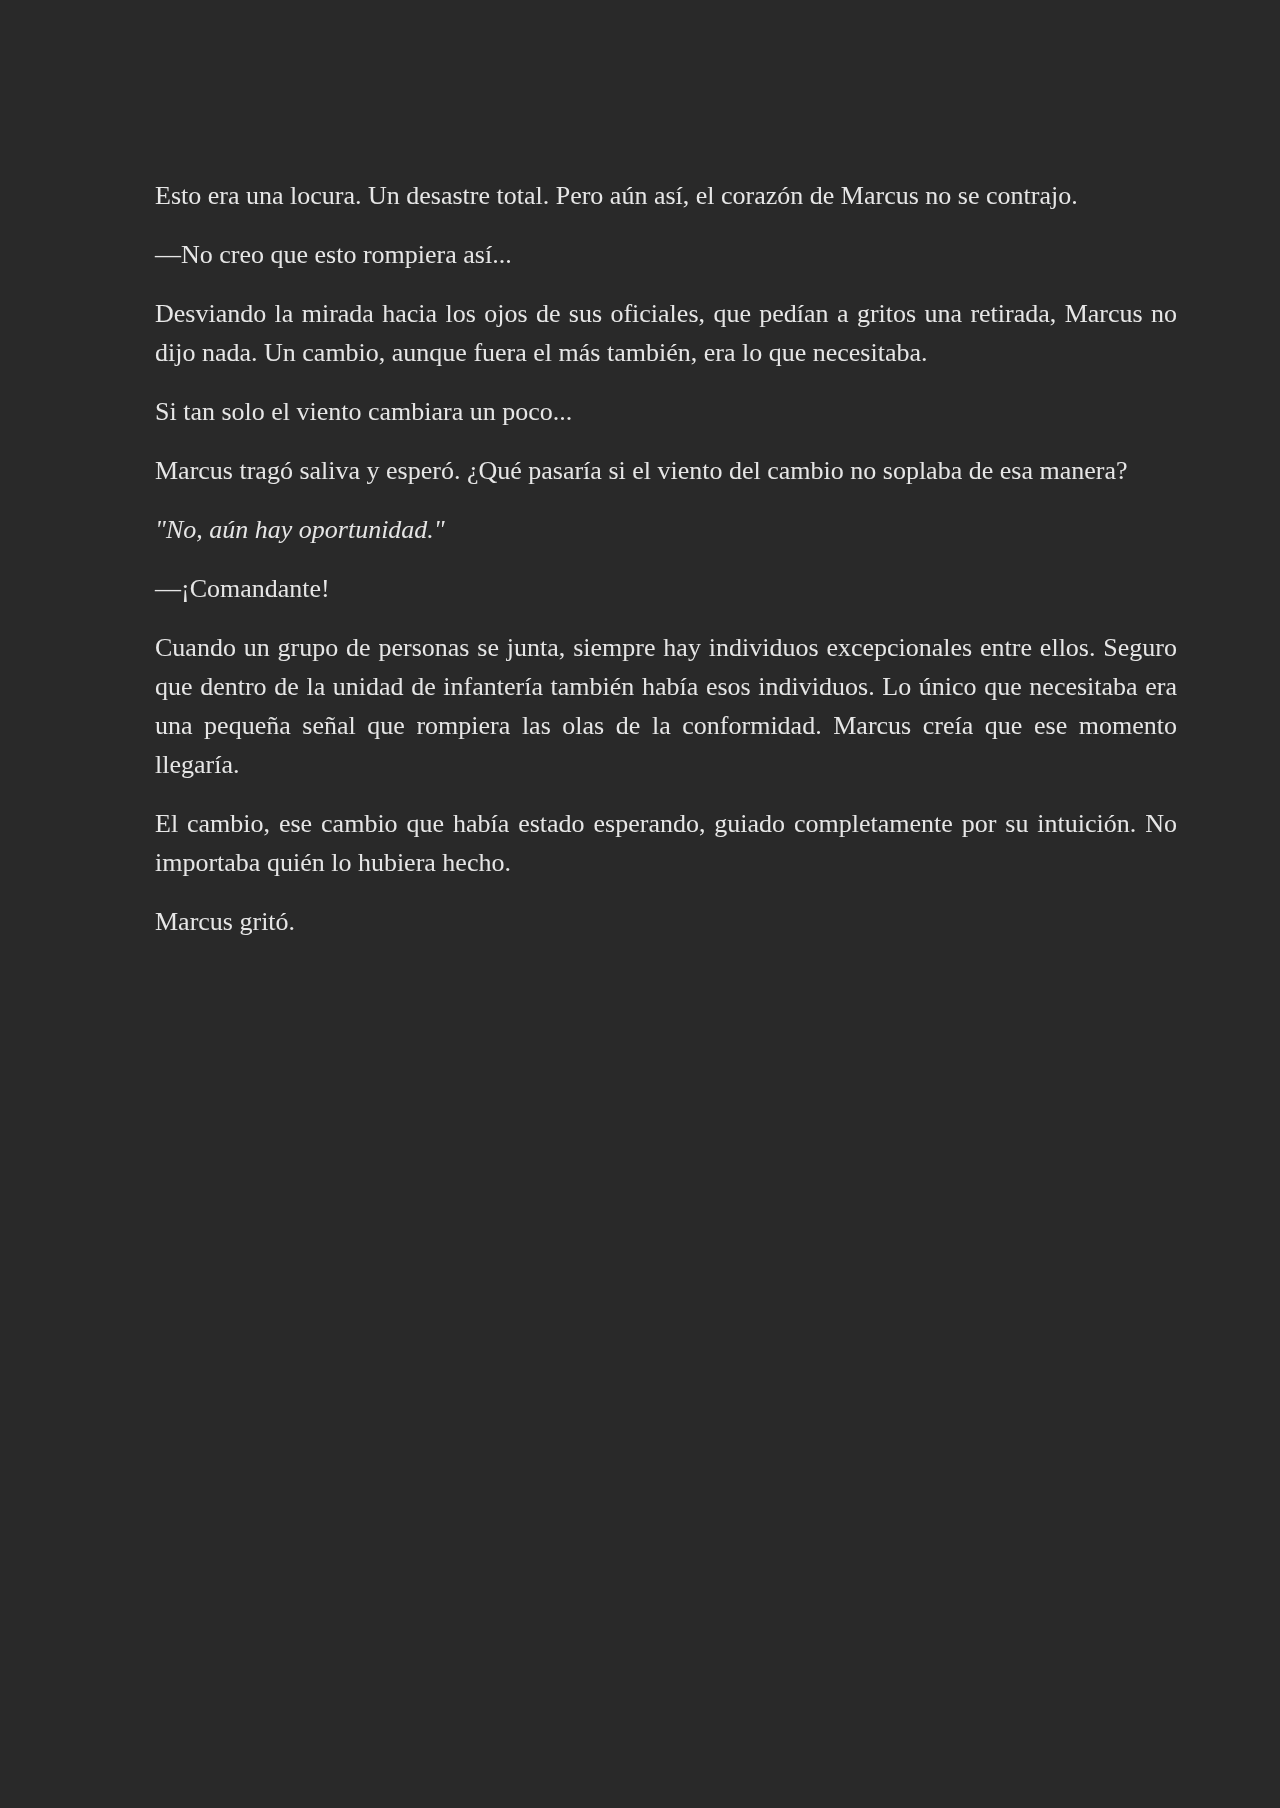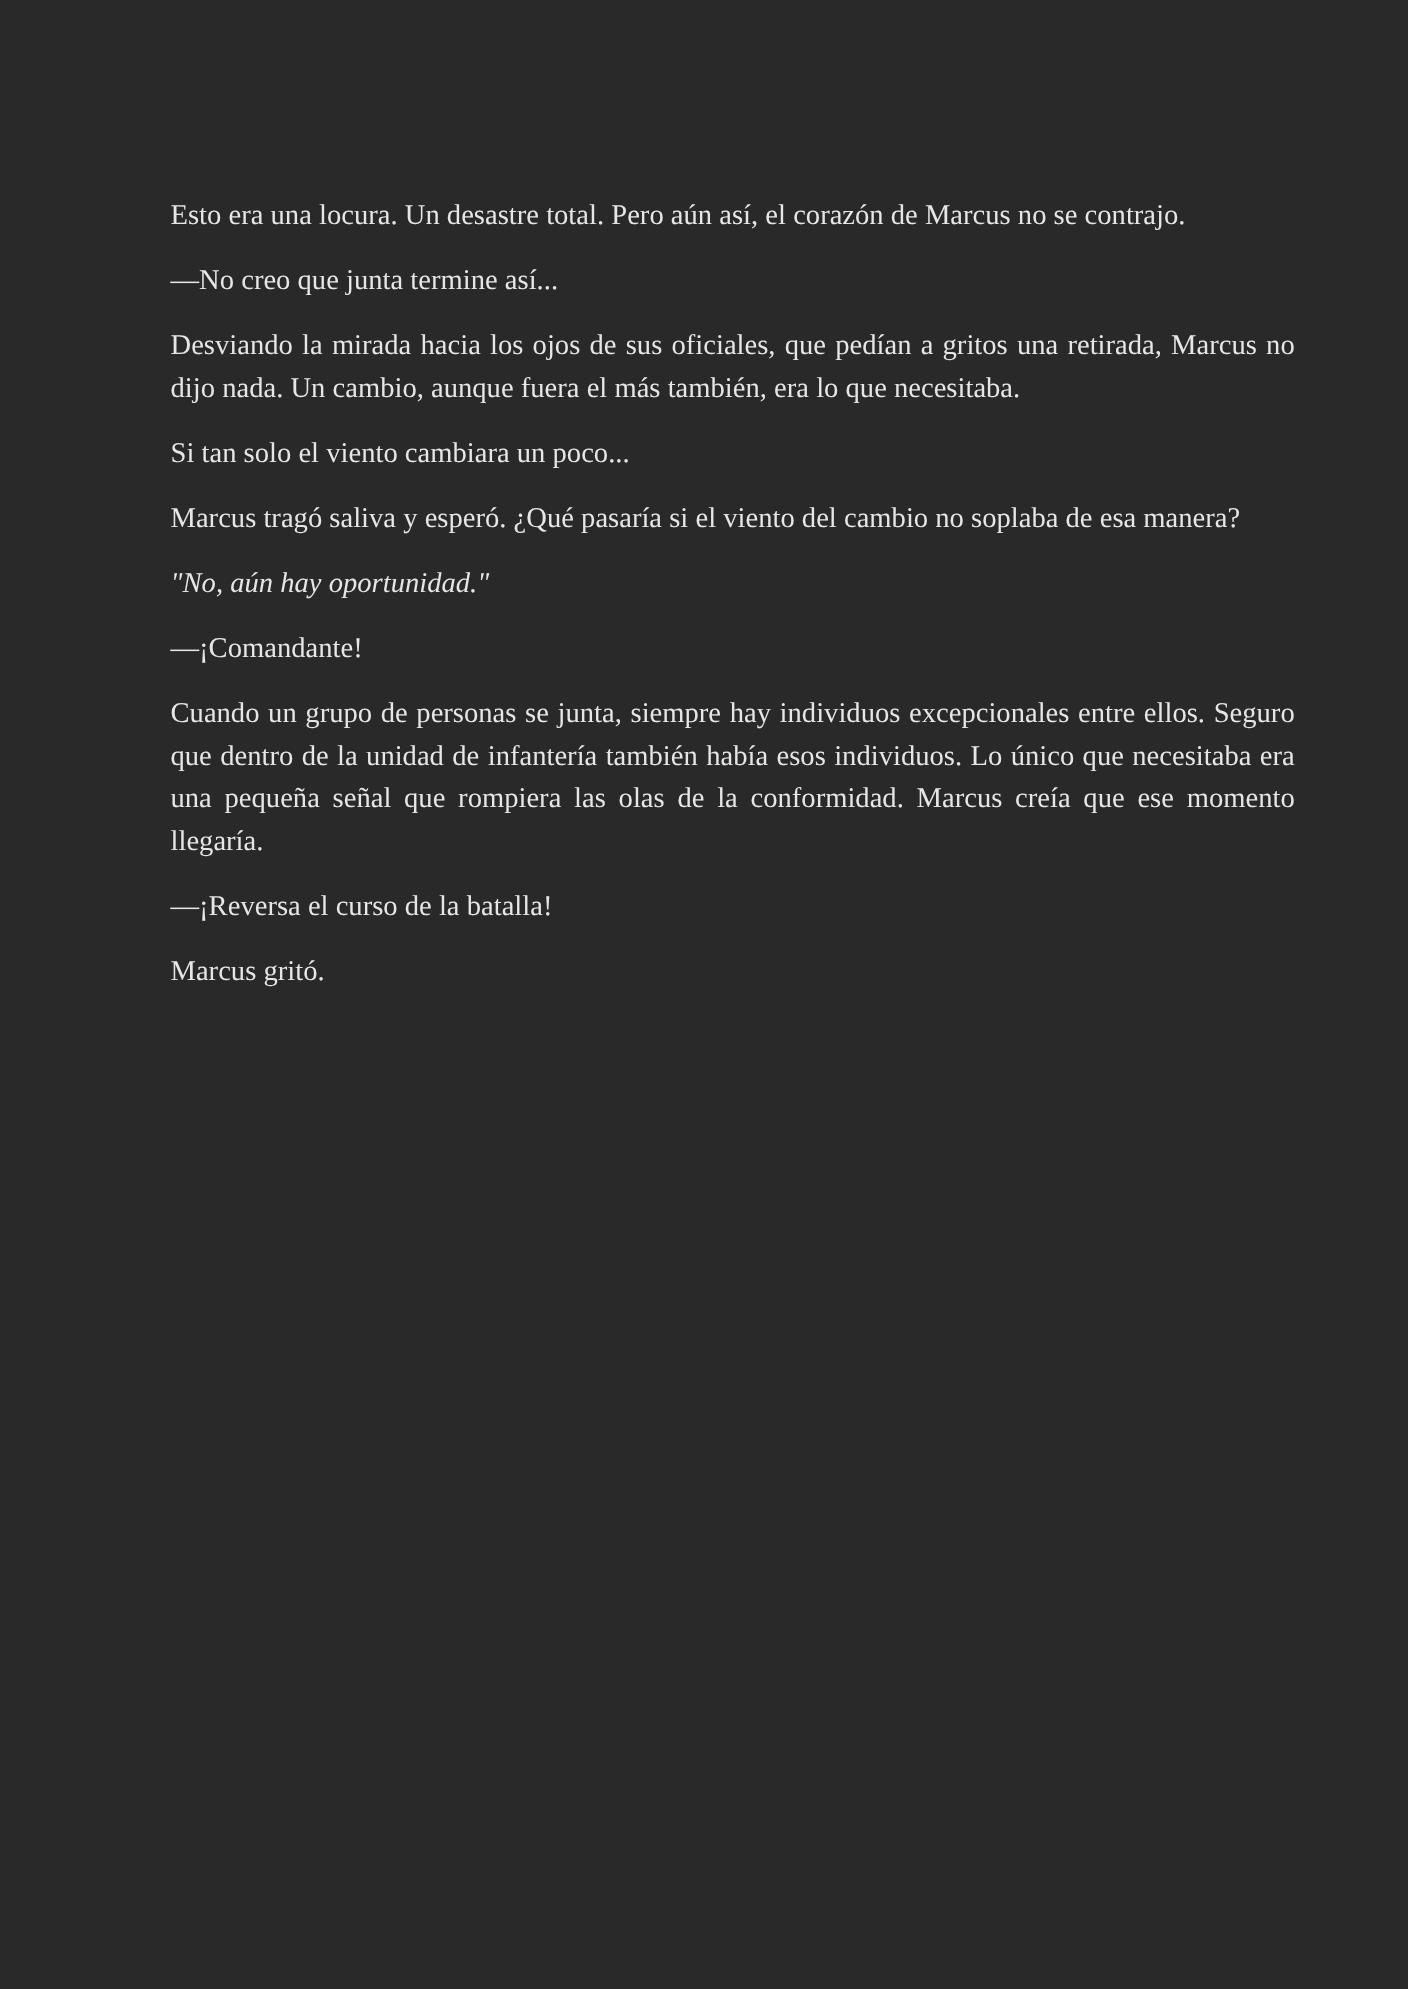--- a/index.html
+++ b/index.html
@@ -28,23 +28,23 @@
   .content p.italic {
     font-style: italic;
   }
 </style>
 </head>
 <body>
 
 <main class="page">
   <article class="content">
     <p>Esto era una locura. Un desastre total. Pero aún así, el corazón de Marcus no se contrajo.</p>
-    <p>—No creo que junta termine así...</p>
+    <p>—No creo que esto rompiera así...</p>
     <p>Desviando la mirada hacia los ojos de sus oficiales, que pedían a gritos una retirada, Marcus no dijo nada. Un cambio, aunque fuera el más también, era lo que necesitaba.</p>
     <p>Si tan solo el viento cambiara un poco...</p>
     <p>Marcus tragó saliva y esperó. ¿Qué pasaría si el viento del cambio no soplaba de esa manera?</p>
     <p class="italic">"No, aún hay oportunidad."</p>
     <p>—¡Comandante!</p>
     <p>Cuando un grupo de personas se junta, siempre hay individuos excepcionales entre ellos. Seguro que dentro de la unidad de infantería también había esos individuos. Lo único que necesitaba era una pequeña señal que rompiera las olas de la conformidad. Marcus creía que ese momento llegaría.</p>
-    <p>—¡Reversa el curso de la batalla!</p>
+    <p>El cambio, ese cambio que había estado esperando, guiado completamente por su intuición. No importaba quién lo hubiera hecho.</p>
     <p>Marcus gritó.</p>
   </article>
 </main>
 
 </body></html>

